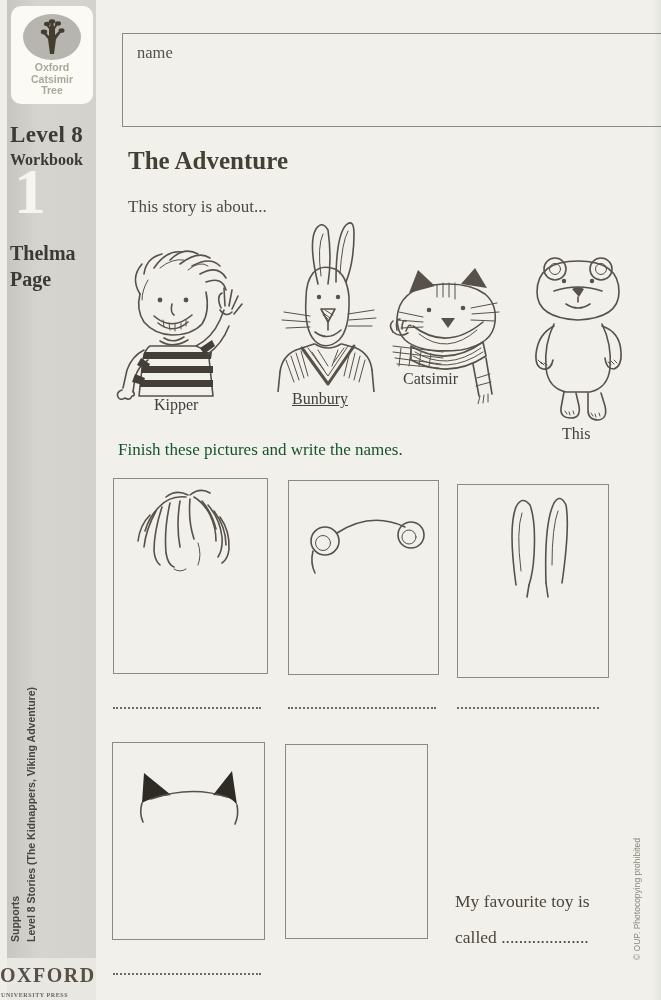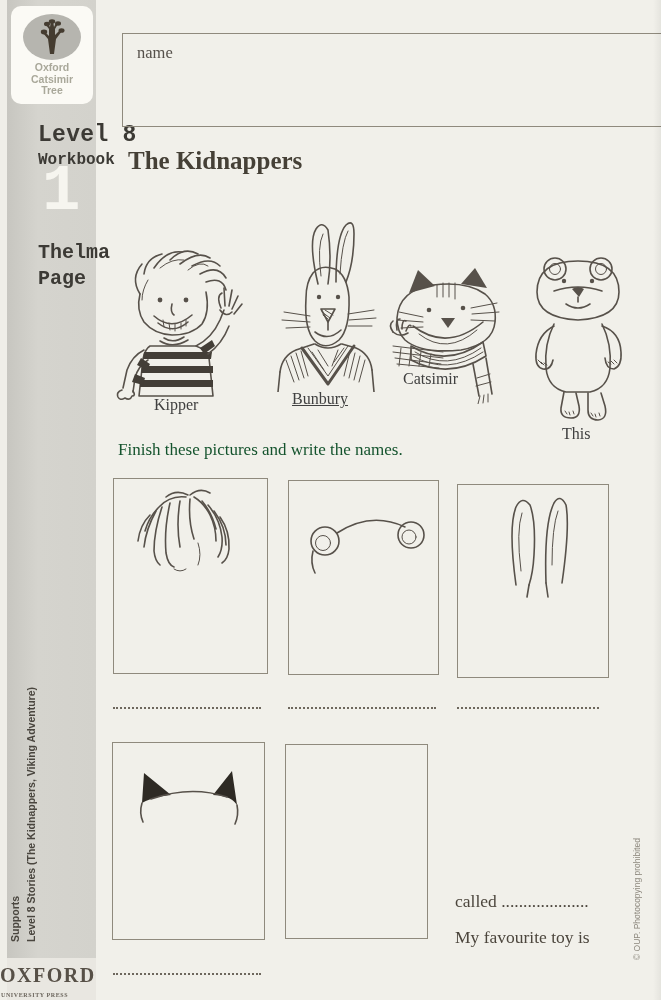--- a/index.html
+++ b/index.html
@@ -9,21 +9,21 @@
   .edge-strip{position:absolute;left:0;top:0;width:7px;height:1000px;background:#efeee8;}
   .sidebar{position:absolute;left:7px;top:0;width:89px;height:958px;
            background:linear-gradient(to right,#c7c6c0,#d5d4ce 35%,#d3d2cc);}
   .sidebar-bottom{position:absolute;left:7px;top:958px;width:89px;height:42px;background:#e9e7e1;}
   .logo-card{position:absolute;left:11px;top:6px;width:82px;height:98px;border-radius:10px;
              background:#fbfaf5;text-align:center;}
   .logo-oval{width:58px;height:46px;border-radius:50%;background:#b6b5af;margin:8px auto 2px auto;
              display:flex;align-items:center;justify-content:center;}
   .brand{font-family:"Liberation Sans",sans-serif;font-weight:bold;font-size:10.5px;
          line-height:1.1;color:#a9a89a;}
-  .side-label{position:absolute;font-family:Liberation Mono, monospace;font-weight:bold;color:#3c3a35;margin-left:28px;}
+  .side-label{position:absolute;font-family:Liberation Serif, serif;font-weight:bold;color:#3c3a35;}
   .lvl{left:10px;top:122px;font-size:23px;letter-spacing:0.3px;}
   .wbk{left:10px;top:151px;font-size:16px;}
   .num{left:14px;top:160px;font-size:64px;color:#f6f5ef;line-height:1;}
   .author{left:10px;top:240px;font-size:20px;line-height:1.3;}
   .supports{position:absolute;left:7px;top:942px;transform:rotate(-90deg);transform-origin:0 0;
             width:300px;font-family:"Liberation Sans",sans-serif;font-weight:bold;font-size:10.5px;
             color:#4a463f;line-height:1.55;white-space:nowrap;}
   .oxford{position:absolute;left:0px;top:964px;width:96px;font-family:"Liberation Serif",serif;
           font-weight:bold;font-size:20px;letter-spacing:1.5px;color:#575047;}
   .oxford-sub{position:absolute;left:1px;top:992px;font-size:6px;letter-spacing:0.6px;color:#6b655c;
@@ -93,21 +93,22 @@
 
   <div class="oxford">OXFORD</div>
   <div class="oxford-sub">UNIVERSITY PRESS</div>
 
   <div class="main">
 
     <div class="name-box">
       <span>name</span>
     </div>
 
-    <div class="title">The Kidnappers</div>
+    <div class="title">The Adventure</div>
+    <div class="intro">This story is about...</div>
 
     <div class="char" style="left:12px;top:246px;">
       <svg width="152" height="154" viewBox="0 0 152 154">
 
         <path class="sk" d="M32,48 Q22,32 34,18"></path>
         <path class="sk" d="M36,28 Q38,12 54,8"></path>
         <path class="sk" d="M46,22 Q58,4 74,6"></path>
         <path class="sk" d="M62,14 Q76,0 90,8"></path>
         <path class="sk" d="M72,18 Q90,4 102,12"></path>
         <path class="sk" d="M84,20 Q102,10 112,20"></path>
@@ -294,22 +295,22 @@
         <path class="sk" d="M29,60 Q26,70 30,79"></path>
         <path class="sk" d="M124,62 Q126,72 122,81"></path>
       </svg>
     </div>
 
     <div class="draw-box" style="left:189px;top:744px;width:141px;height:193px;"></div>
 
     <div class="dotted" style="left:17px;top:973px;width:148px;"></div>
 
     <div class="fav">
+      <div>My favourite toy is</div>
       <div>called ....................</div>
-      <div>My favourite toy is</div>
     </div>
 
     <div class="copyright">© OUP. Photocopying prohibited</div>
 
     <div class="shade"></div>
   </div>
 
 </div>
 
 </body></html>

